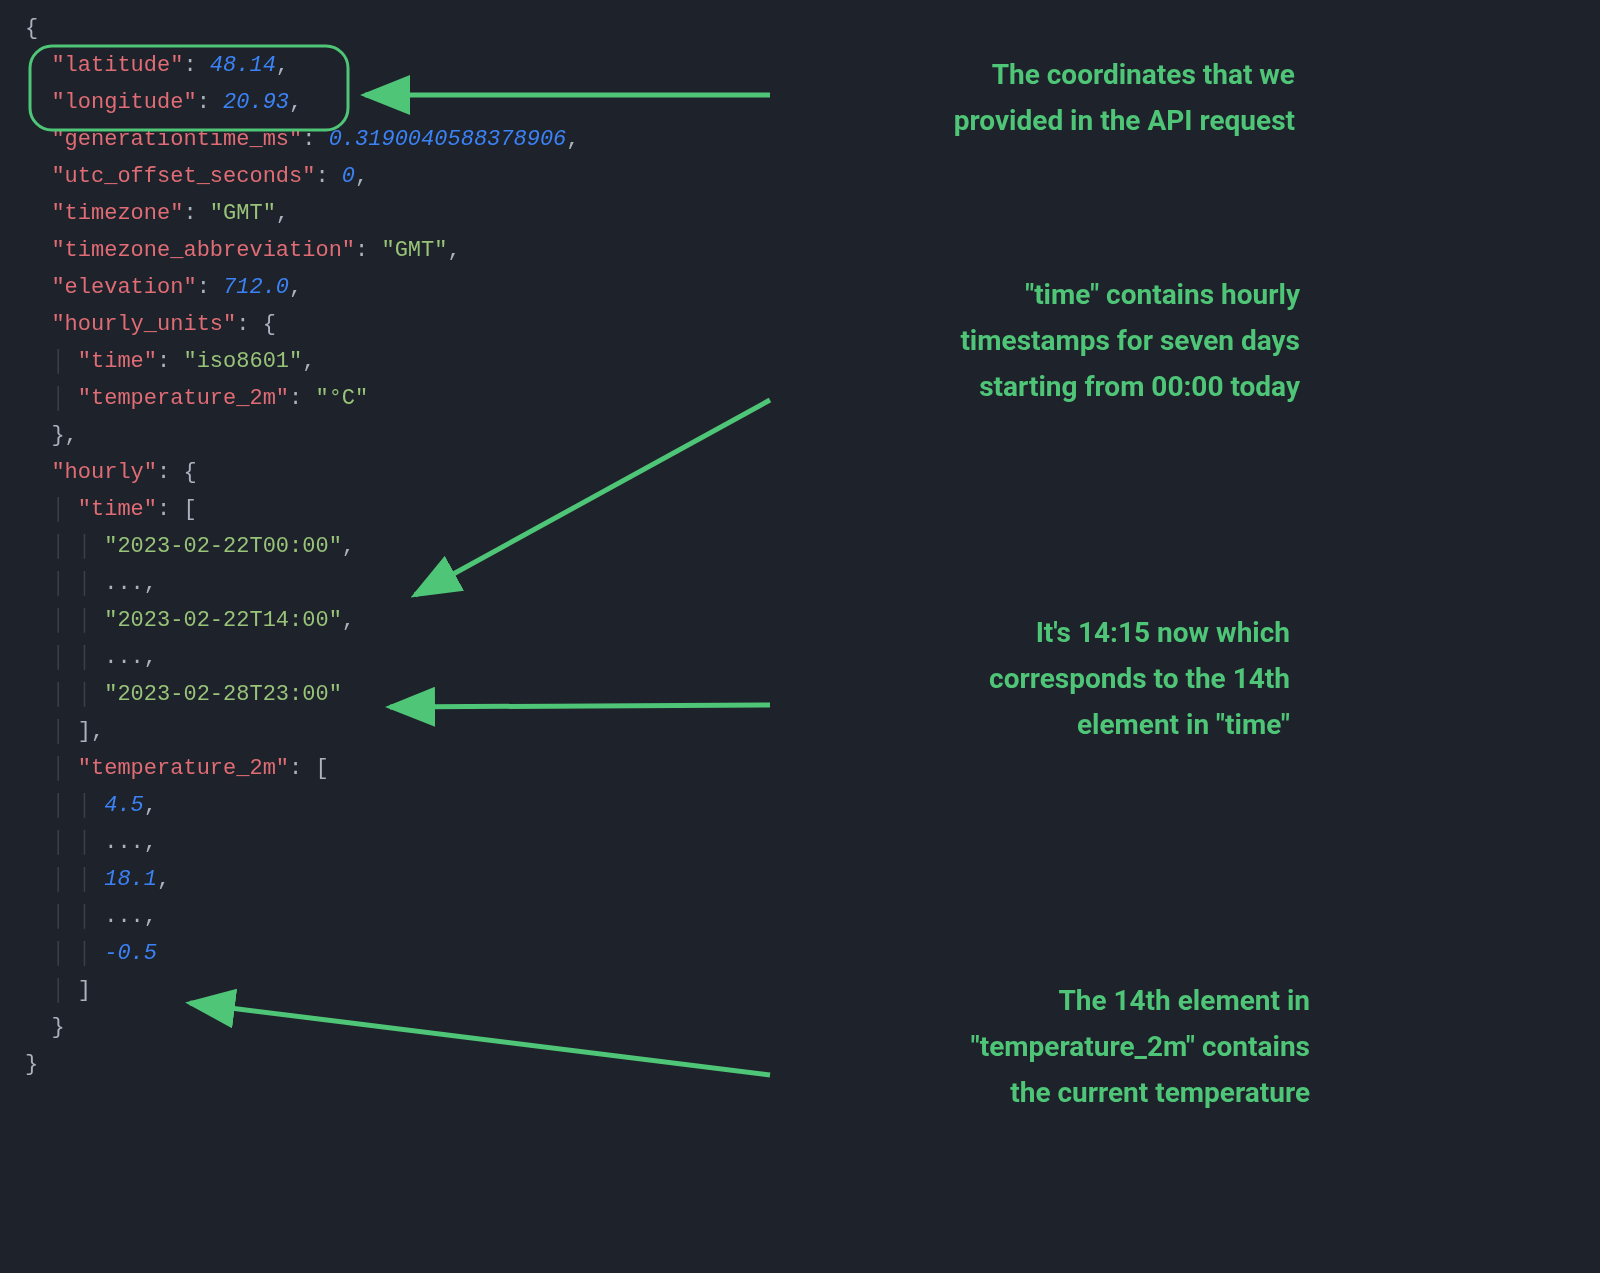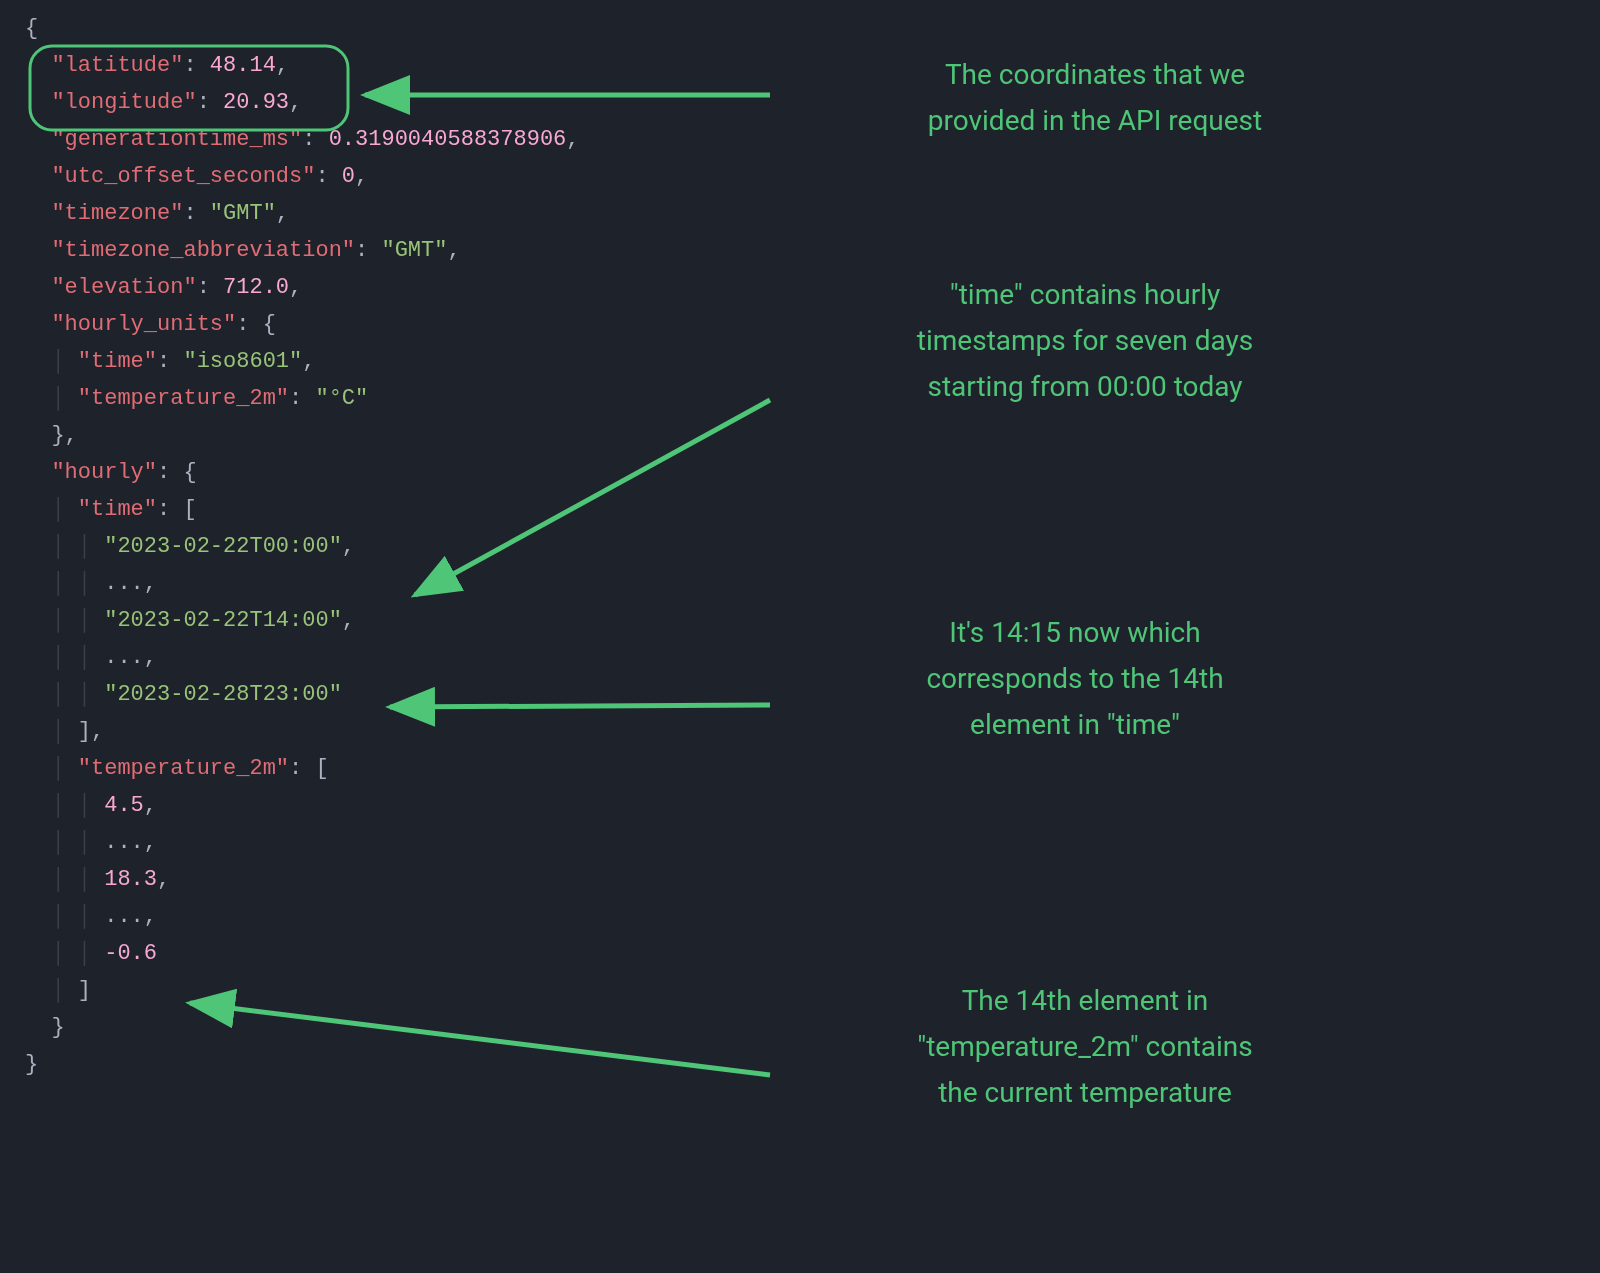--- a/index.html
+++ b/index.html
@@ -18,31 +18,31 @@
     left: 25px;
     font-size: 22px;
     line-height: 37px;
     white-space: pre;
   }
   .brace { color: #abb2bf; }
   .key { color: #e06c75; }
   .colon { color: #abb2bf; }
   .comma { color: #abb2bf; }
   .str { color: #98c379; }
-  .num { color: #f9a8d4; }
+  .num { color: #3b82f6; font-style: italic; }
   .ellipsis { color: #abb2bf; }
   .guide { color: #3b4048; }
   .annotation {
     position: absolute;
     color: #4ec577;
     font-family: -apple-system, BlinkMacSystemFont, 'Segoe UI', Roboto, sans-serif;
     font-size: 28px;
     line-height: 1.65;
-    text-align: center;
-    font-weight: 400;
+    text-align: right;
+    font-weight: 700;
   }
   .svg-overlay {
     position: absolute;
     top: 0;
     left: 0;
     width: 1600px;
     height: 1273px;
     pointer-events: none;
   }
 </style>
@@ -65,23 +65,23 @@
   <span class="guide">│ </span><span class="key">"time"</span><span class="colon">: </span><span class="brace">[</span>
   <span class="guide">│ │ </span><span class="str">"2023-02-22T00:00"</span><span class="comma">,</span>
   <span class="guide">│ │ </span><span class="ellipsis">...</span><span class="comma">,</span>
   <span class="guide">│ │ </span><span class="str">"2023-02-22T14:00"</span><span class="comma">,</span>
   <span class="guide">│ │ </span><span class="ellipsis">...</span><span class="comma">,</span>
   <span class="guide">│ │ </span><span class="str">"2023-02-28T23:00"</span>
   <span class="guide">│ </span><span class="brace">]</span><span class="comma">,</span>
   <span class="guide">│ </span><span class="key">"temperature_2m"</span><span class="colon">: </span><span class="brace">[</span>
   <span class="guide">│ │ </span><span class="num">4.5</span><span class="comma">,</span>
   <span class="guide">│ │ </span><span class="ellipsis">...</span><span class="comma">,</span>
-  <span class="guide">│ │ </span><span class="num">18.3</span><span class="comma">,</span>
+  <span class="guide">│ │ </span><span class="num">18.1</span><span class="comma">,</span>
   <span class="guide">│ │ </span><span class="ellipsis">...</span><span class="comma">,</span>
-  <span class="guide">│ │ </span><span class="num">-0.6</span>
+  <span class="guide">│ │ </span><span class="num">-0.5</span>
   <span class="guide">│ </span><span class="brace">]</span>
   <span class="brace">}</span>
 <span class="brace">}</span></div>
 
 <div class="annotation" style="top:52px; left:895px; width:400px; white-space:pre-line;">The coordinates that we
 provided in the API request</div>
 <div class="annotation" style="top:272px; left:870px; width:430px; white-space:pre-line;">"time" contains hourly
 timestamps for seven days
 starting from 00:00 today</div>
 <div class="annotation" style="top:610px; left:860px; width:430px; white-space:pre-line;">It's 14:15 now which

